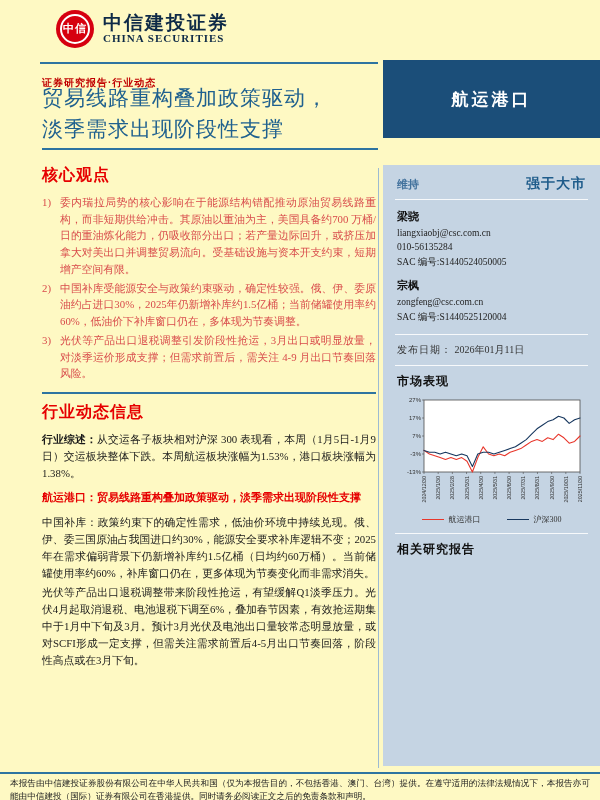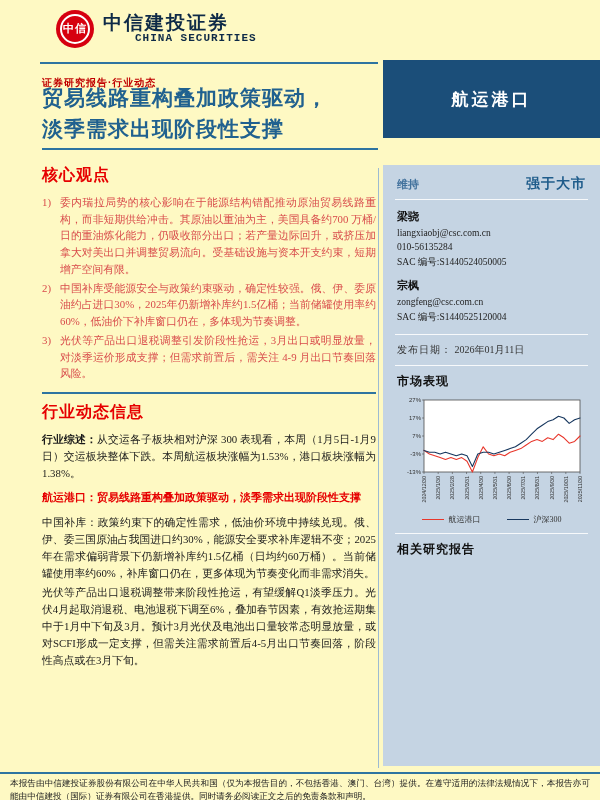--- a/index.html
+++ b/index.html
@@ -8,27 +8,27 @@
 
   
   .brand{position:absolute;left:56px;top:10px;display:flex;align-items:center;gap:9px;}
   .logo-circle{width:38px;height:38px;border-radius:50%;background:#d6000f;position:relative;flex:0 0 auto;}
   .logo-circle::before{content:"";position:absolute;left:4px;top:4px;right:4px;bottom:4px;
         border:2px solid #ffffff;border-radius:50%;}
   .logo-circle::after{content:"中信";position:absolute;left:0;right:0;top:11px;text-align:center;
         color:#ffffff;font-size:11px;font-weight:bold;font-family:"Liberation Sans",sans-serif;letter-spacing:1px;}
   .brand-text{line-height:1.05;}
   .brand-cn{font-size:19px;font-weight:bold;color:#0e2a47;font-family:"Liberation Sans",sans-serif;letter-spacing:2px;}
-  .brand-en{font-size:11px;font-weight:bold;color:#0e2a47;font-family:Liberation Mono, monospace;letter-spacing:1px;margin-left:32px;}
+  .brand-en{font-size:11px;font-weight:bold;color:#0e2a47;font-family:Liberation Serif, serif;letter-spacing:1px;}
   .header-rule{position:absolute;left:40px;top:62px;width:338px;height:2px;background:#2e74a0;}
 
   .report-tag{position:absolute;left:42px;top:69px;font-size:10px;color:#c00000;
         font-family:"Liberation Sans",sans-serif;font-weight:bold;letter-spacing:1px;margin-top:7px;}
   .doc-title{position:absolute;left:42px;top:82px;width:336px;
-        font-family:"Liberation Sans",sans-serif;font-weight:bold;color:#20618f;
+        font-family:"Liberation Sans",sans-serif;font-weight:normal;color:#20618f;
         font-size:21px;line-height:31px;letter-spacing:1px;border-bottom:2px solid #2e74a0;padding-bottom:4px;}
 
   .sector-badge{position:absolute;left:383px;top:60px;width:217px;height:78px;background:#1b4e79;
         display:flex;align-items:center;justify-content:center;}
   .sector-badge span{color:#ffffff;font-size:17px;font-weight:bold;letter-spacing:3px;
         font-family:"Liberation Sans",sans-serif;}
 
   
   .left-col{position:absolute;left:42px;top:165px;width:334px;}
   .col-divider{position:absolute;left:378px;top:168px;width:1px;height:600px;background:#9dbbd2;}

